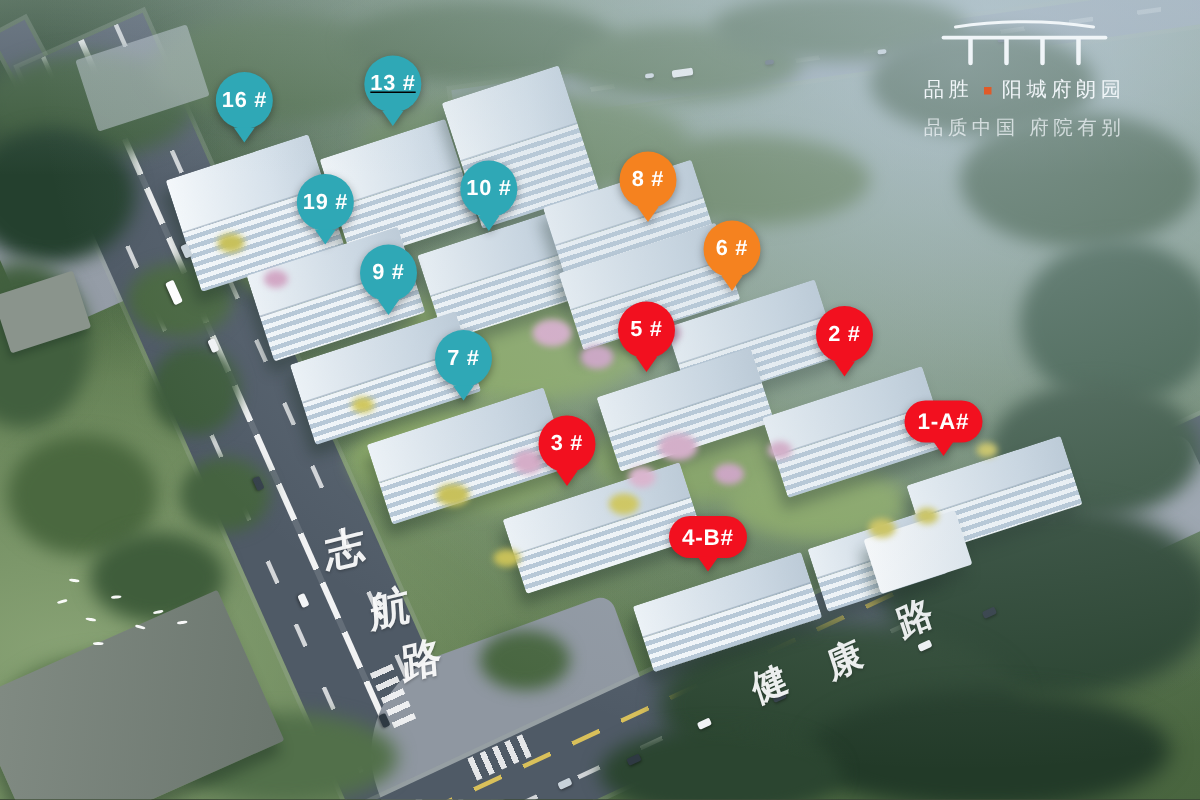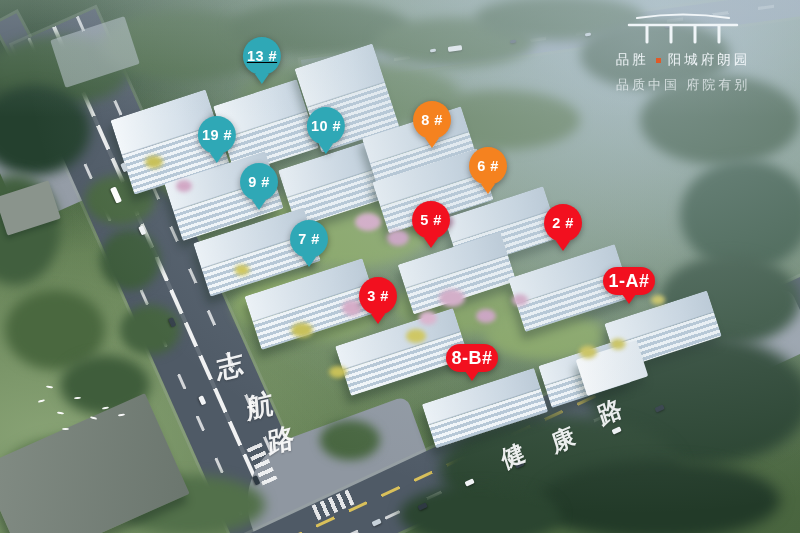--- a/index.html
+++ b/index.html
@@ -45,21 +45,21 @@
     background:radial-gradient(ellipse at 80% 8%, rgba(185,202,214,.55), rgba(185,202,214,.18) 42%, transparent 68%),
                linear-gradient(180deg, rgba(190,205,215,.28), transparent 22%);}
   
   .pin{position:absolute;display:flex;flex-direction:column;align-items:center;
        transform:translate(-50%,-100%);z-index:30;filter:drop-shadow(0 2px 3px rgba(0,0,0,.35));}
   .pin .bubble{min-width:38px;height:38px;border-radius:50%;background:var(--c);color:#fff;
        display:flex;align-items:center;justify-content:center;
        font:700 14.5px/1 "Liberation Sans",sans-serif;letter-spacing:.5px;padding:0 4px;box-sizing:border-box;}
   .pin .tail{width:0;height:0;border-left:7px solid transparent;border-right:7px solid transparent;
        border-top:10px solid var(--c);margin-top:-1px;}
-  .pin.pill .bubble{min-width:52px;height:28px;border-radius:14px;font-size:18px;}
+  .pin.pill .bubble{min-width:52px;height:28px;border-radius:14px;font-size:15px;}
   
   .logo{position:absolute;top:10px;right:12px;width:210px;text-align:center;color:#f0f5f8;
         z-index:40;font-family:"Liberation Serif",serif;}
   .logo svg{display:block;margin:0 auto;}
   .logo .en{font-size:16.5px;letter-spacing:4px;margin-top:3px;white-space:nowrap;}
   .logo .cn{font-size:13.5px;letter-spacing:3px;margin-top:7px;display:flex;align-items:center;
         justify-content:center;gap:7px;white-space:nowrap;}
   .logo .dot{width:5px;height:5px;background:#e05a28;display:inline-block;}
   .logo .tag{font-size:13px;letter-spacing:3px;margin-top:7px;opacity:.75;white-space:nowrap;}
 </style>
@@ -242,20 +242,24 @@
       <div class="bird" style="left: 57px; top: 412px; transform: rotate(10deg); z-index: 10;"></div>
       <div class="bird" style="left: 74px; top: 397px; transform: rotate(-5deg); z-index: 10;"></div>
       <div class="bird" style="left: 90px; top: 417px; transform: rotate(15deg); z-index: 10;"></div>
       <div class="bird" style="left: 62px; top: 428px; transform: rotate(0deg); z-index: 10;"></div>
       <div class="bird" style="left: 102px; top: 407px; transform: rotate(-12deg); z-index: 10;"></div>
       <div class="bird" style="left: 46px; top: 386px; transform: rotate(8deg); z-index: 10;"></div>
       <div class="bird" style="left: 118px; top: 414px; transform: rotate(-8deg); z-index: 10;"></div>
     </div>
   <div class="haze"></div>
   <div class="layer" id="pins" style="pointer-events:auto;">
+      <div class="pin" style="left: 163px; top: 95px; --c: #2fa8b6;">
+        <div class="bubble">16 #</div>
+        <div class="tail"></div>
+      </div>
       <div class="pin" style="left: 262px; top: 84px; text-decoration: underline; --c: #2fa8b6;">
         <div class="bubble">13 #</div>
         <div class="tail"></div>
       </div>
       <div class="pin" style="left: 217px; top: 163px; --c: #2fa8b6;">
         <div class="bubble">19 #</div>
         <div class="tail"></div>
       </div>
       <div class="pin" style="left: 326px; top: 154px; --c: #2fa8b6;">
         <div class="bubble">10 #</div>
@@ -287,21 +291,21 @@
       </div>
       <div class="pin" style="left: 378px; top: 324px; --c: #f2101f;">
         <div class="bubble">3 #</div>
         <div class="tail"></div>
       </div>
       <div class="pin pill" style="left: 629px; top: 304px; --c: #f2101f;">
         <div class="bubble">1-A#</div>
         <div class="tail"></div>
       </div>
       <div class="pin pill" style="left: 472px; top: 381px; --c: #f2101f;">
-        <div class="bubble">8-B#</div>
+        <div class="bubble">4-B#</div>
         <div class="tail"></div>
       </div>
     </div>
 
   <div class="logo">
     <svg width="120" height="34" viewBox="0 0 120 34">
       <g stroke="#f0f5f8" fill="none" stroke-linecap="round">
         <path d="M14 8 Q60 1 106 8" stroke-width="2"></path>
         <line x1="6" y1="15" x2="114" y2="15" stroke-width="2.5"></line>
         <line x1="24" y1="16" x2="24" y2="32" stroke-width="3"></line>

